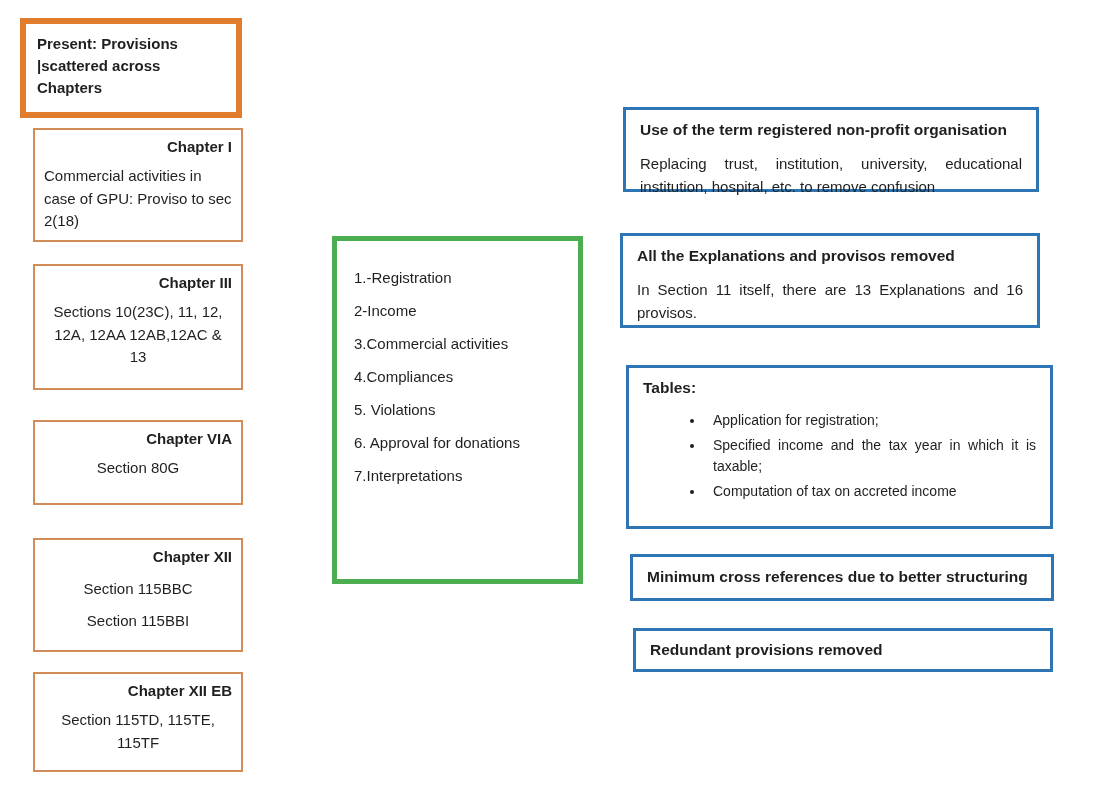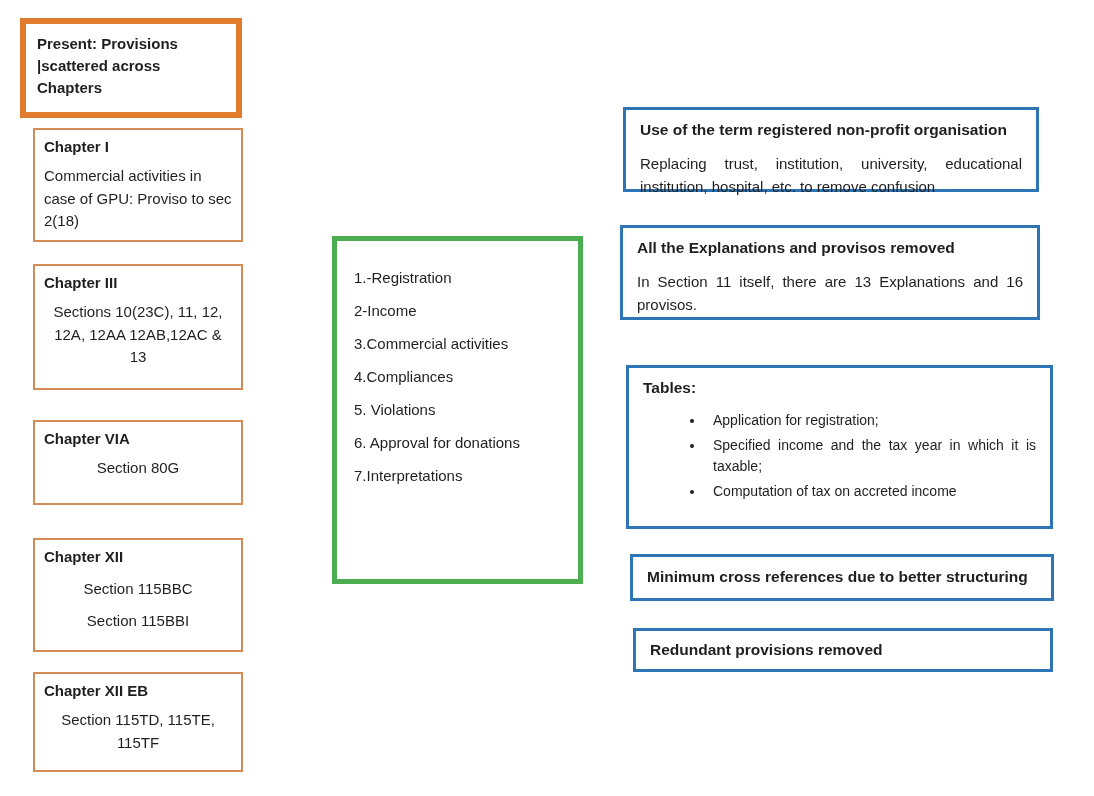--- a/index.html
+++ b/index.html
@@ -21,21 +21,21 @@
     font-weight:bold;font-size:15px;line-height:1.45;
     white-space:pre-line;
   }
 
   
   .chapter{
     left:33px;width:210px;
     border:2px solid #d38c57;
     padding:8px 9px;
   }
-  .chapter .title{font-weight:bold;font-size:15px;text-align:left;}
+  .chapter .title{font-weight:bold;font-size:15px;text-align:right;}
   .chapter .body{font-size:15px;line-height:1.5;margin-top:10px;}
   .chapter .body.center{text-align:center;}
   .chapter .line{font-size:15px;text-align:center;margin-top:15px;}
   .ch1{top:128px;height:114px;}
   .ch3{top:264px;height:126px;}
   .chvia{top:420px;height:85px;}
   .chxii{top:538px;height:114px;}
   .chxiieb{top:672px;height:100px;}
 
   
@@ -48,21 +48,21 @@
   .proposed .item{font-size:15px;margin-top:16px;padding-left:5px;}
 
   
   .blue{
     border:3px solid #2e75b6;
     padding:10px 14px;
   }
   .blue .title{font-weight:bold;font-size:15.5px;line-height:1.3;}
   .blue .body{font-size:15px;line-height:1.55;margin-top:12px;text-align:justify;}
   .b1{left:623px;top:107px;width:416px;height:85px;}
-  .b2{left:620px;top:225px;width:420px;height:95px;}
+  .b2{left:620px;top:233px;width:420px;height:95px;}
   .b3{left:626px;top:365px;width:427px;height:164px;}
   .b4{left:630px;top:554px;width:424px;height:47px;display:flex;align-items:center;padding:0 14px;}
   .b5{left:633px;top:628px;width:420px;height:44px;display:flex;align-items:center;padding:0 14px;}
 
   .blue ul{margin:12px 0 0 0;padding-left:62px;}
   .blue li{font-size:14px;line-height:1.5;margin-bottom:4px;text-align:justify;padding-left:8px;}
 </style>
 </head>
 <body>
 

